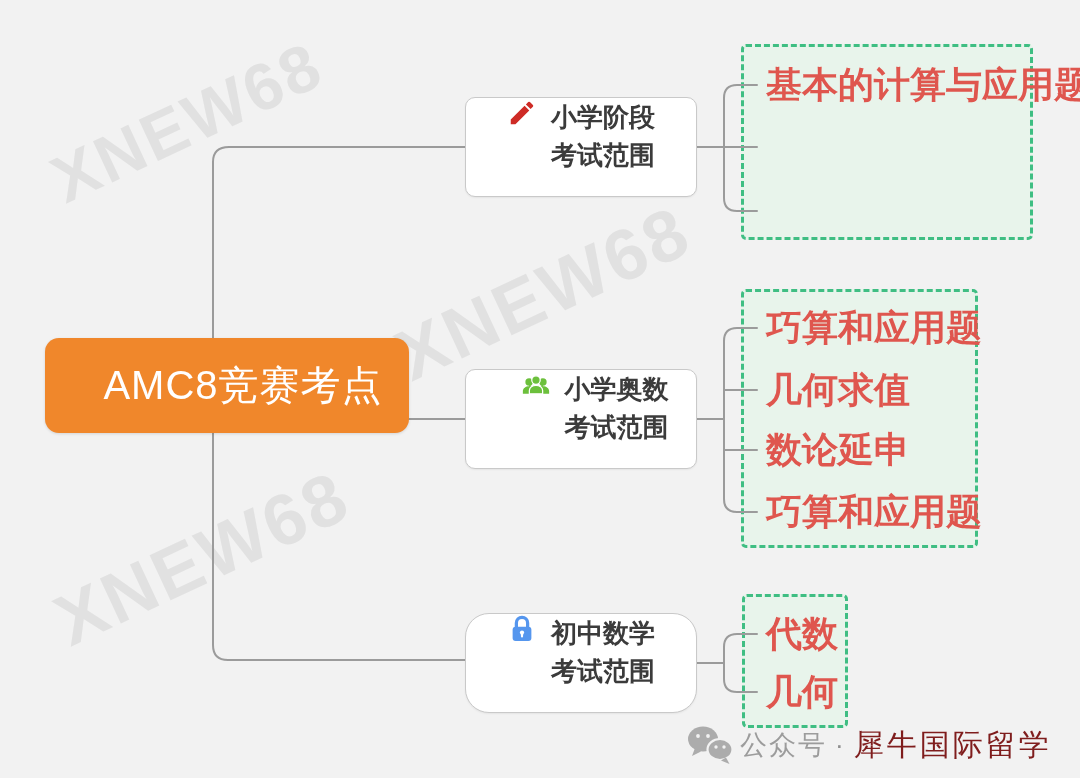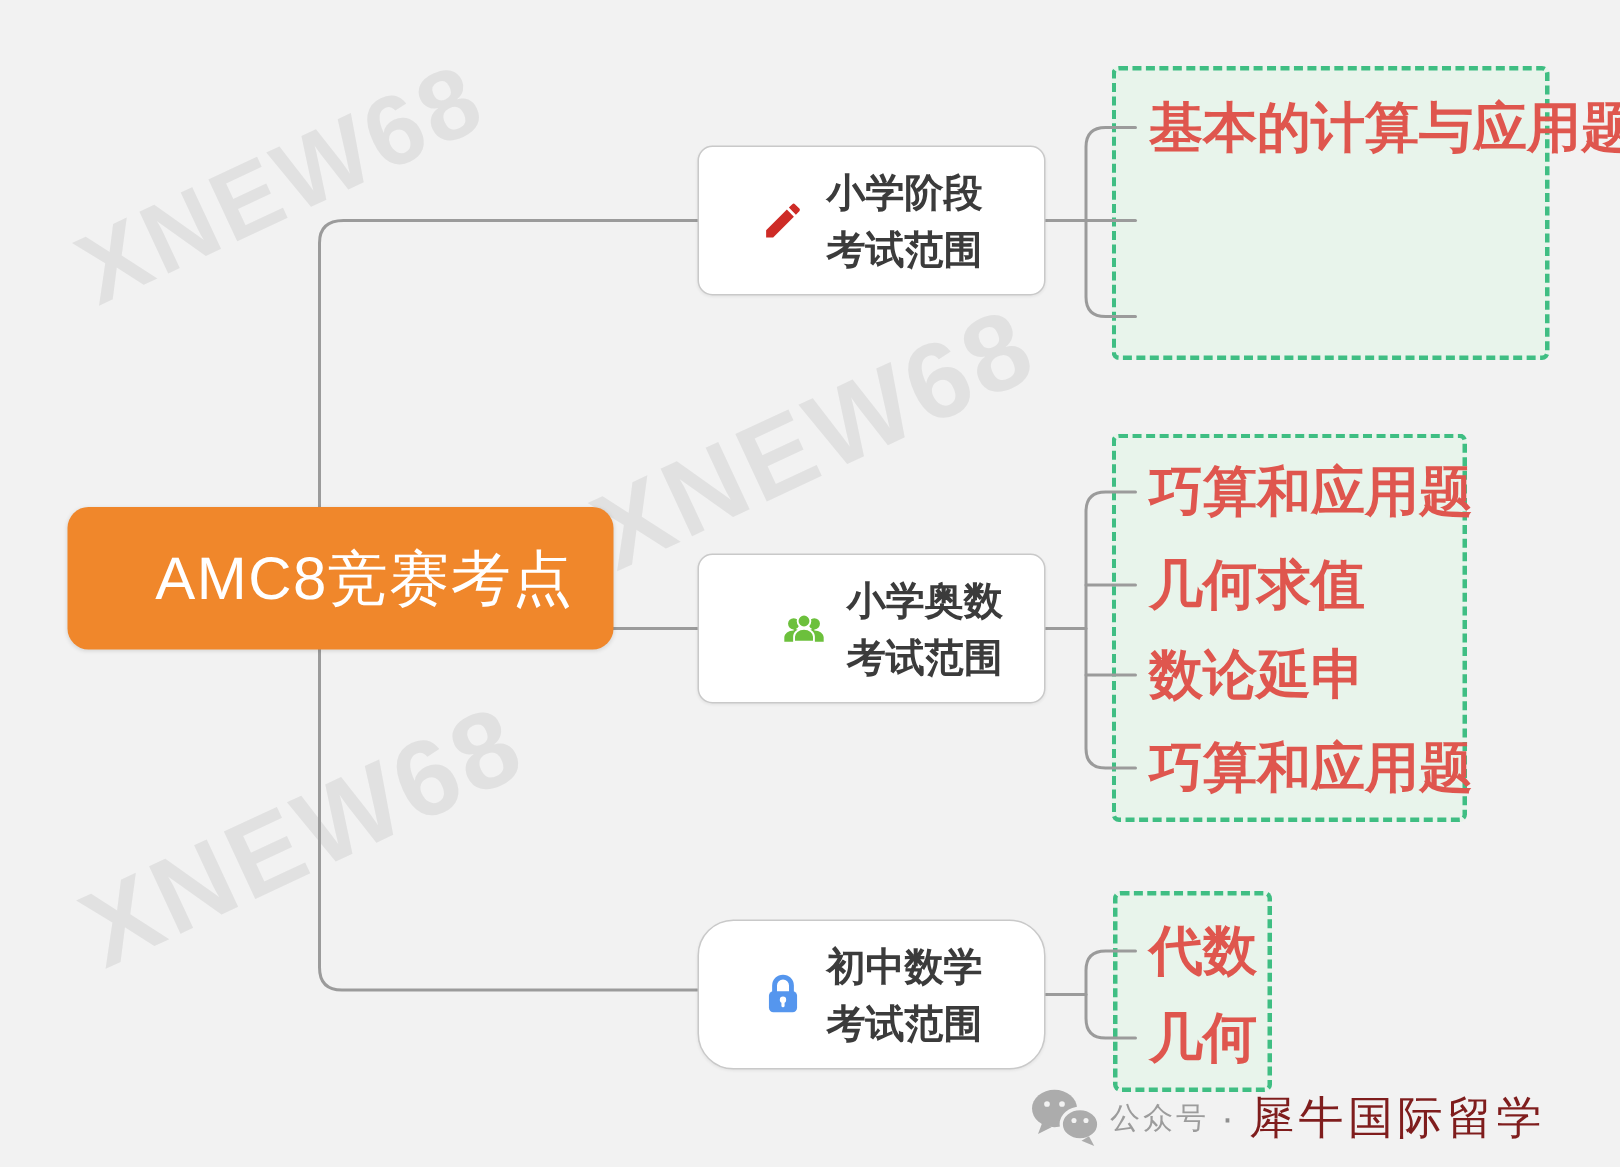--- a/index.html
+++ b/index.html
@@ -50,21 +50,21 @@
     padding-left:32px;
   }
 
   
   .branch{
     position:absolute;z-index:3;
     left:465px;width:232px;height:100px;
     background:#FFFFFF;
     border:1px solid #C9C9C9;border-radius:10px;
     box-sizing:border-box;
-    display:flex;align-items:center;justify-content:center;
+    display:flex;align-items:flex-start;justify-content:center;
     box-shadow:0 1px 2px rgba(0,0,0,0.06);
   }
   .branch1{top:97px;}
   .branch2{top:369px;padding-left:27px;}
   .branch3{top:613px;border-radius:24px;}
   .branch .node-icon{width:30px;height:30px;margin-right:14px;flex:0 0 auto;}
   .branch .node-label{
     font-size:26px;font-weight:600;color:#3B3B3B;
     line-height:38px;text-align:left;
   }
@@ -74,21 +74,21 @@
     position:absolute;z-index:3;left:766px;height:36px;line-height:36px;
     font-size:36px;font-weight:600;color:#DF564E;white-space:nowrap;
   }
 
   
   .footer{
     position:absolute;z-index:3;left:686px;top:724px;height:42px;
     display:flex;align-items:center;
   }
   .footer .wechat-icon{width:48px;height:40px;margin-right:6px;}
-  .footer .platform{font-size:20px;color:#9C9C9C;letter-spacing:2px;}
+  .footer .platform{font-size:27px;color:#9C9C9C;letter-spacing:2px;}
   .footer .sep{font-size:26px;color:#8F8F8F;margin:0 10px 0 8px;}
   .footer .account{font-size:30px;color:#7f1d1d;letter-spacing:3px;}
 </style>
 </head>
 <body>
 
 <div class="canvas">
 
   <div class="wm wm1">XNEW68</div>
   <div class="wm wm2">XNEW68</div>

